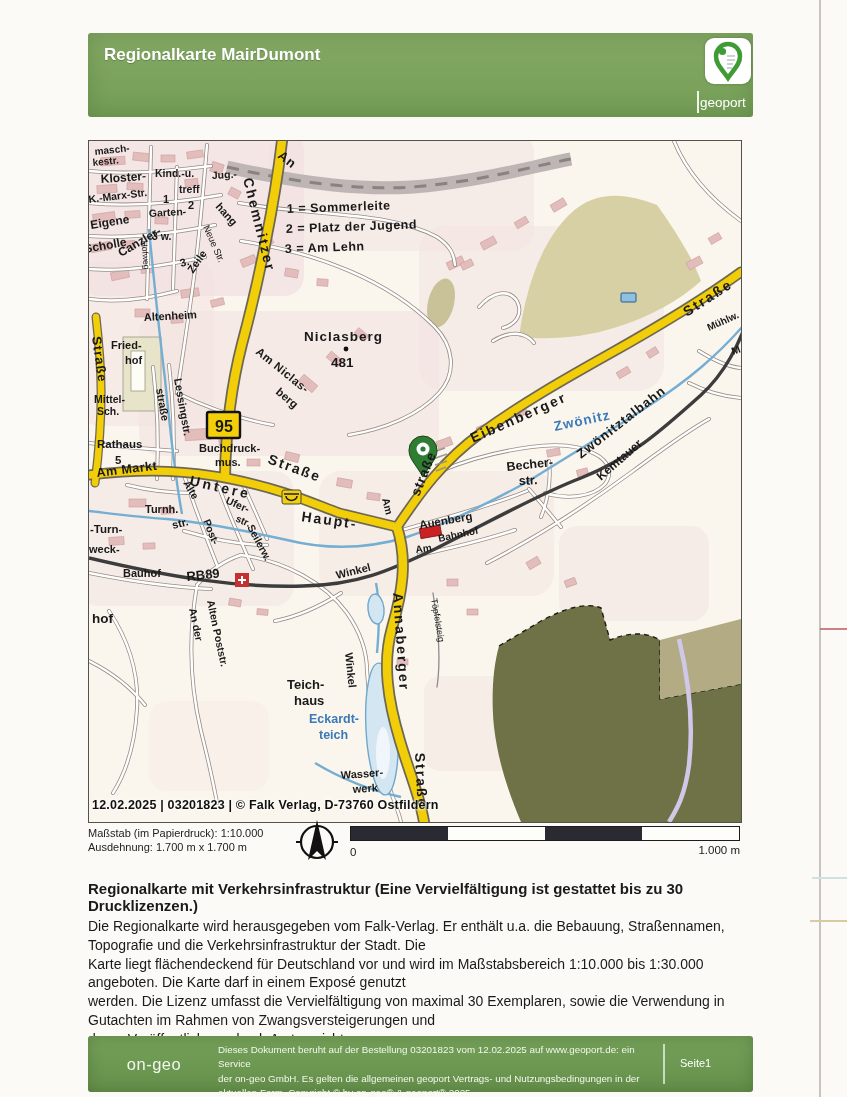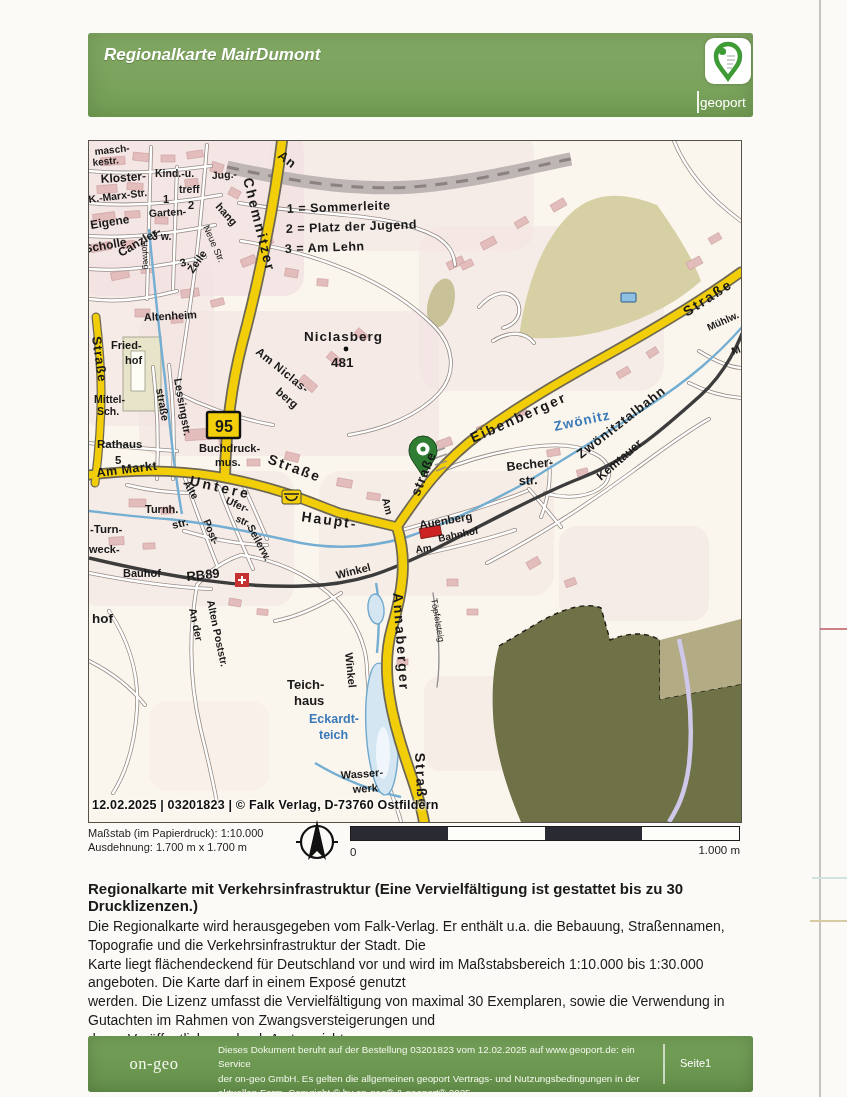--- a/index.html
+++ b/index.html
@@ -4,21 +4,21 @@
 <style>
   html,body{margin:0;padding:0;background:#e9e8e5;}
   .page{position:relative;width:847px;height:1097px;background:#fbfaf7;overflow:hidden;
         font-family:"Liberation Sans",sans-serif;color:#1a1a1a;}
   .abs{position:absolute;}
 
   
   .hdr{left:88px;top:33px;width:665px;height:84px;background:linear-gradient(#84a965,#749e56);
        border-radius:3px;box-shadow:inset 0 0 22px rgba(55,85,35,.28);}
   .hdr-title{position:absolute;left:16px;top:12px;font-size:17px;font-weight:700;color:#fff;
-             text-shadow:0 1px 1px rgba(40,60,30,.35);font-style:italic;}
+             text-shadow:0 1px 1px rgba(40,60,30,.35);}
   .hdr-sub{position:absolute;left:16px;top:45px;font-size:14.5px;color:#eef3e4;}
   .glogo{position:absolute;left:617px;top:5px;width:46px;height:46px;background:#fff;border-radius:9px;
          box-shadow:0 0 3px rgba(0,0,0,.25);}
   .gport{position:absolute;left:609px;top:58px;height:22px;border-left:2px solid rgba(255,255,255,.9);
          padding-left:1px;font-size:13.5px;color:#fff;line-height:24px;}
 
   
   .map{left:88px;top:140px;width:652px;height:681px;border:1px solid #55524a;background:#fbf6ec;}
   .mapcr{position:absolute;left:3px;top:657px;font-size:12.5px;font-weight:700;color:#101010;
          letter-spacing:.2px;text-shadow:0 0 3px #fff,0 0 3px #fff;white-space:nowrap;}
@@ -36,21 +36,21 @@
   .notes{left:88px;top:880px;width:666px;}
   .nh{font-size:15px;font-weight:700;margin-bottom:3px;}
   .nb{font-size:14px;line-height:1.34;white-space:pre-line;}
   .dq{margin-top:11px;font-size:12px;font-weight:700;}
   .ds{font-size:10.6px;margin-top:1px;}
 
   
   .ftr{left:88px;top:1036px;width:665px;height:56px;background:linear-gradient(#75a15a,#65904b);
        border-radius:3px;color:#fff;box-shadow:inset 0 0 16px rgba(45,70,30,.3);}
   .flogo{position:absolute;left:10px;top:0;width:112px;height:56px;display:flex;align-items:center;
-         justify-content:center;font-size:16.5px;letter-spacing:.5px;color:#f2f7ec;font-family:Liberation Serif, serif;}
+         justify-content:center;font-size:16.5px;letter-spacing:.5px;color:#f2f7ec;}
   .ftext{position:absolute;left:130px;top:7px;width:440px;font-size:9.8px;line-height:1.47;
          white-space:pre-line;color:#f3f7ec;}
   .fdiv{position:absolute;left:575px;top:8px;height:40px;border-left:2px solid rgba(255,255,255,.65);}
   .fpage{position:absolute;left:592px;top:21px;font-size:11px;}
 
   
   .edge{left:819px;top:0;width:2px;height:1097px;background:#b6b2ad;opacity:.75;}
   .art1{left:820px;top:628px;width:27px;height:2px;background:#c2626c;opacity:.8;}
   .art2{left:812px;top:877px;width:35px;height:2px;background:#cfe2e0;}
   .art3{left:810px;top:920px;width:37px;height:2px;background:#d8cba4;}

